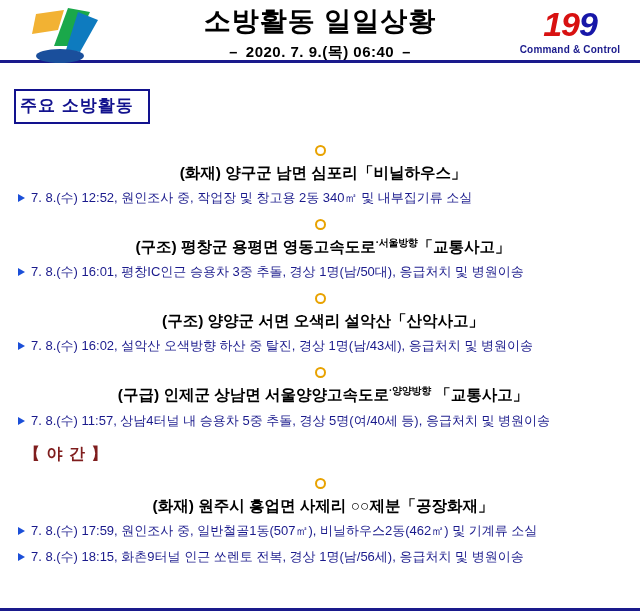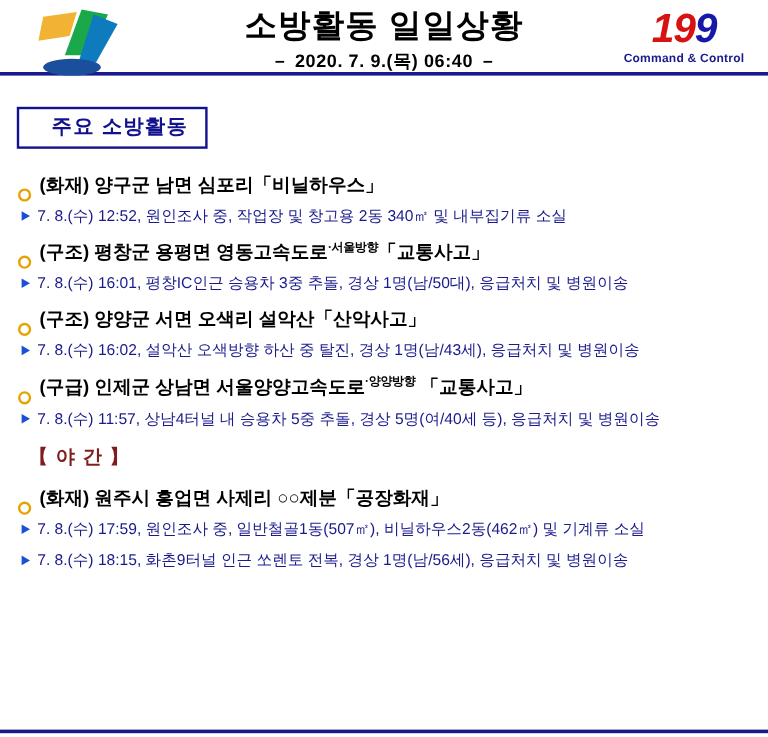--- a/index.html
+++ b/index.html
@@ -75,44 +75,45 @@
     font-size: 10px;
     font-weight: bold;
     color: #1a1a8c;
     letter-spacing: 0.2px;
   }
 
   
   .section-box {
     display: inline-block;
     margin: 26px 0 0 14px;
-    padding: 5px 14px 6px 27px;
+    padding: 5px 14px 6px 4px;
     border: 2px solid #12128e;
     font-size: 17px;
     font-weight: bold;
     color: #12128e;
     letter-spacing: 1px;
     line-height: 20px;
   }
 
   
   .content {
     margin-top: 14px;
     padding: 0 8px 0 14px;
   }
   .entry {
     margin-bottom: 2px;
   }
   .entry-head {
     display: flex;
-    align-items: flex-end;
+    align-items: center;
     font-size: 15.5px;
     font-weight: bold;
     line-height: 26px;
     white-space: nowrap;
+    flex-direction: column;
   }
   .bullet-ring {
     flex: 0 0 auto;
     width: 11px;
     height: 11px;
     border: 2px solid #e8a200;
     border-radius: 50%;
     margin: 7px 7px 0 1px;
     box-sizing: border-box;
   }

